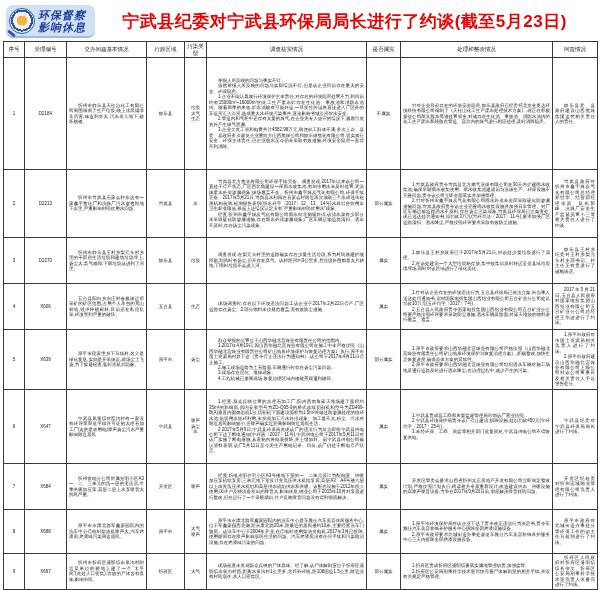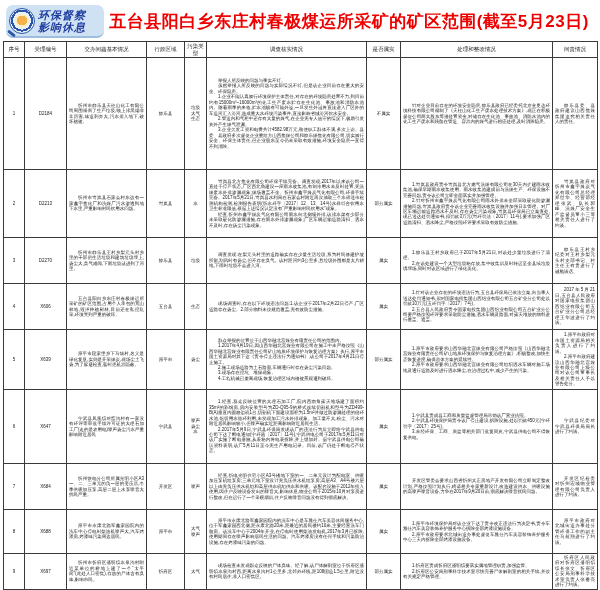--- a/index.html
+++ b/index.html
@@ -4,21 +4,21 @@
 <style>
   html,body{margin:0;padding:0;background:#ffffff;}
   .page{
     width:600px;height:590px;overflow:hidden;background:#ffffff;
     font-family:"Liberation Sans","DejaVu Sans",sans-serif;
     box-sizing:border-box;
   }
   
   .hdr{display:flex;align-items:center;height:40px;padding:3px 6px 0 6px;box-sizing:border-box;}
   .logo{
-    width:98px;height:33px;border-radius:7px;background:#cfe2f4;
+    width:89px;height:33px;border-radius:7px;background:#cfe2f4;
     display:flex;align-items:center;padding:1px 3px;box-sizing:border-box;
     border-bottom:2px solid #9dbede;flex:0 0 auto;
   }
   .emblem{
     width:26px;height:26px;border-radius:50%;flex:0 0 auto;position:relative;
     background:
       radial-gradient(circle at 50% 48%, #f4b24a 0 5px, #fdeecb 5px 7px, #e8f2fb 7px 9px, #2d56a8 9px 11px, #e8f2fb 11px);
     border:1px solid #2d56a8;box-sizing:border-box;
   }
   .emblem:after{ 
@@ -48,21 +48,21 @@
 <div class="page">
 
   <div class="hdr">
     <div class="logo" style="background: rgb(207, 226, 244);">
       <div class="emblem"></div>
       <div class="logo-text" style="color: rgb(31, 61, 160);">
         <div>环保督察</div>
         <div>影响休息</div>
       </div>
     </div>
-    <div class="title" style="color: rgb(238, 0, 0);">五台县阳白乡东庄村春极煤运所采矿的矿区范围(截至5月23日)</div>
+    <div class="title" style="color: rgb(238, 0, 0);">宁武县纪委对宁武县环保局局长进行了约谈(截至5月23日)</div>
   </div>
 
   <table class="grid">
     <colgroup>
       <col style="width:21px">
         <col style="width:42px">
         <col style="width:80px">
       <col style="width:38px">
         <col style="width:22px">
         <col style="width:160px">

